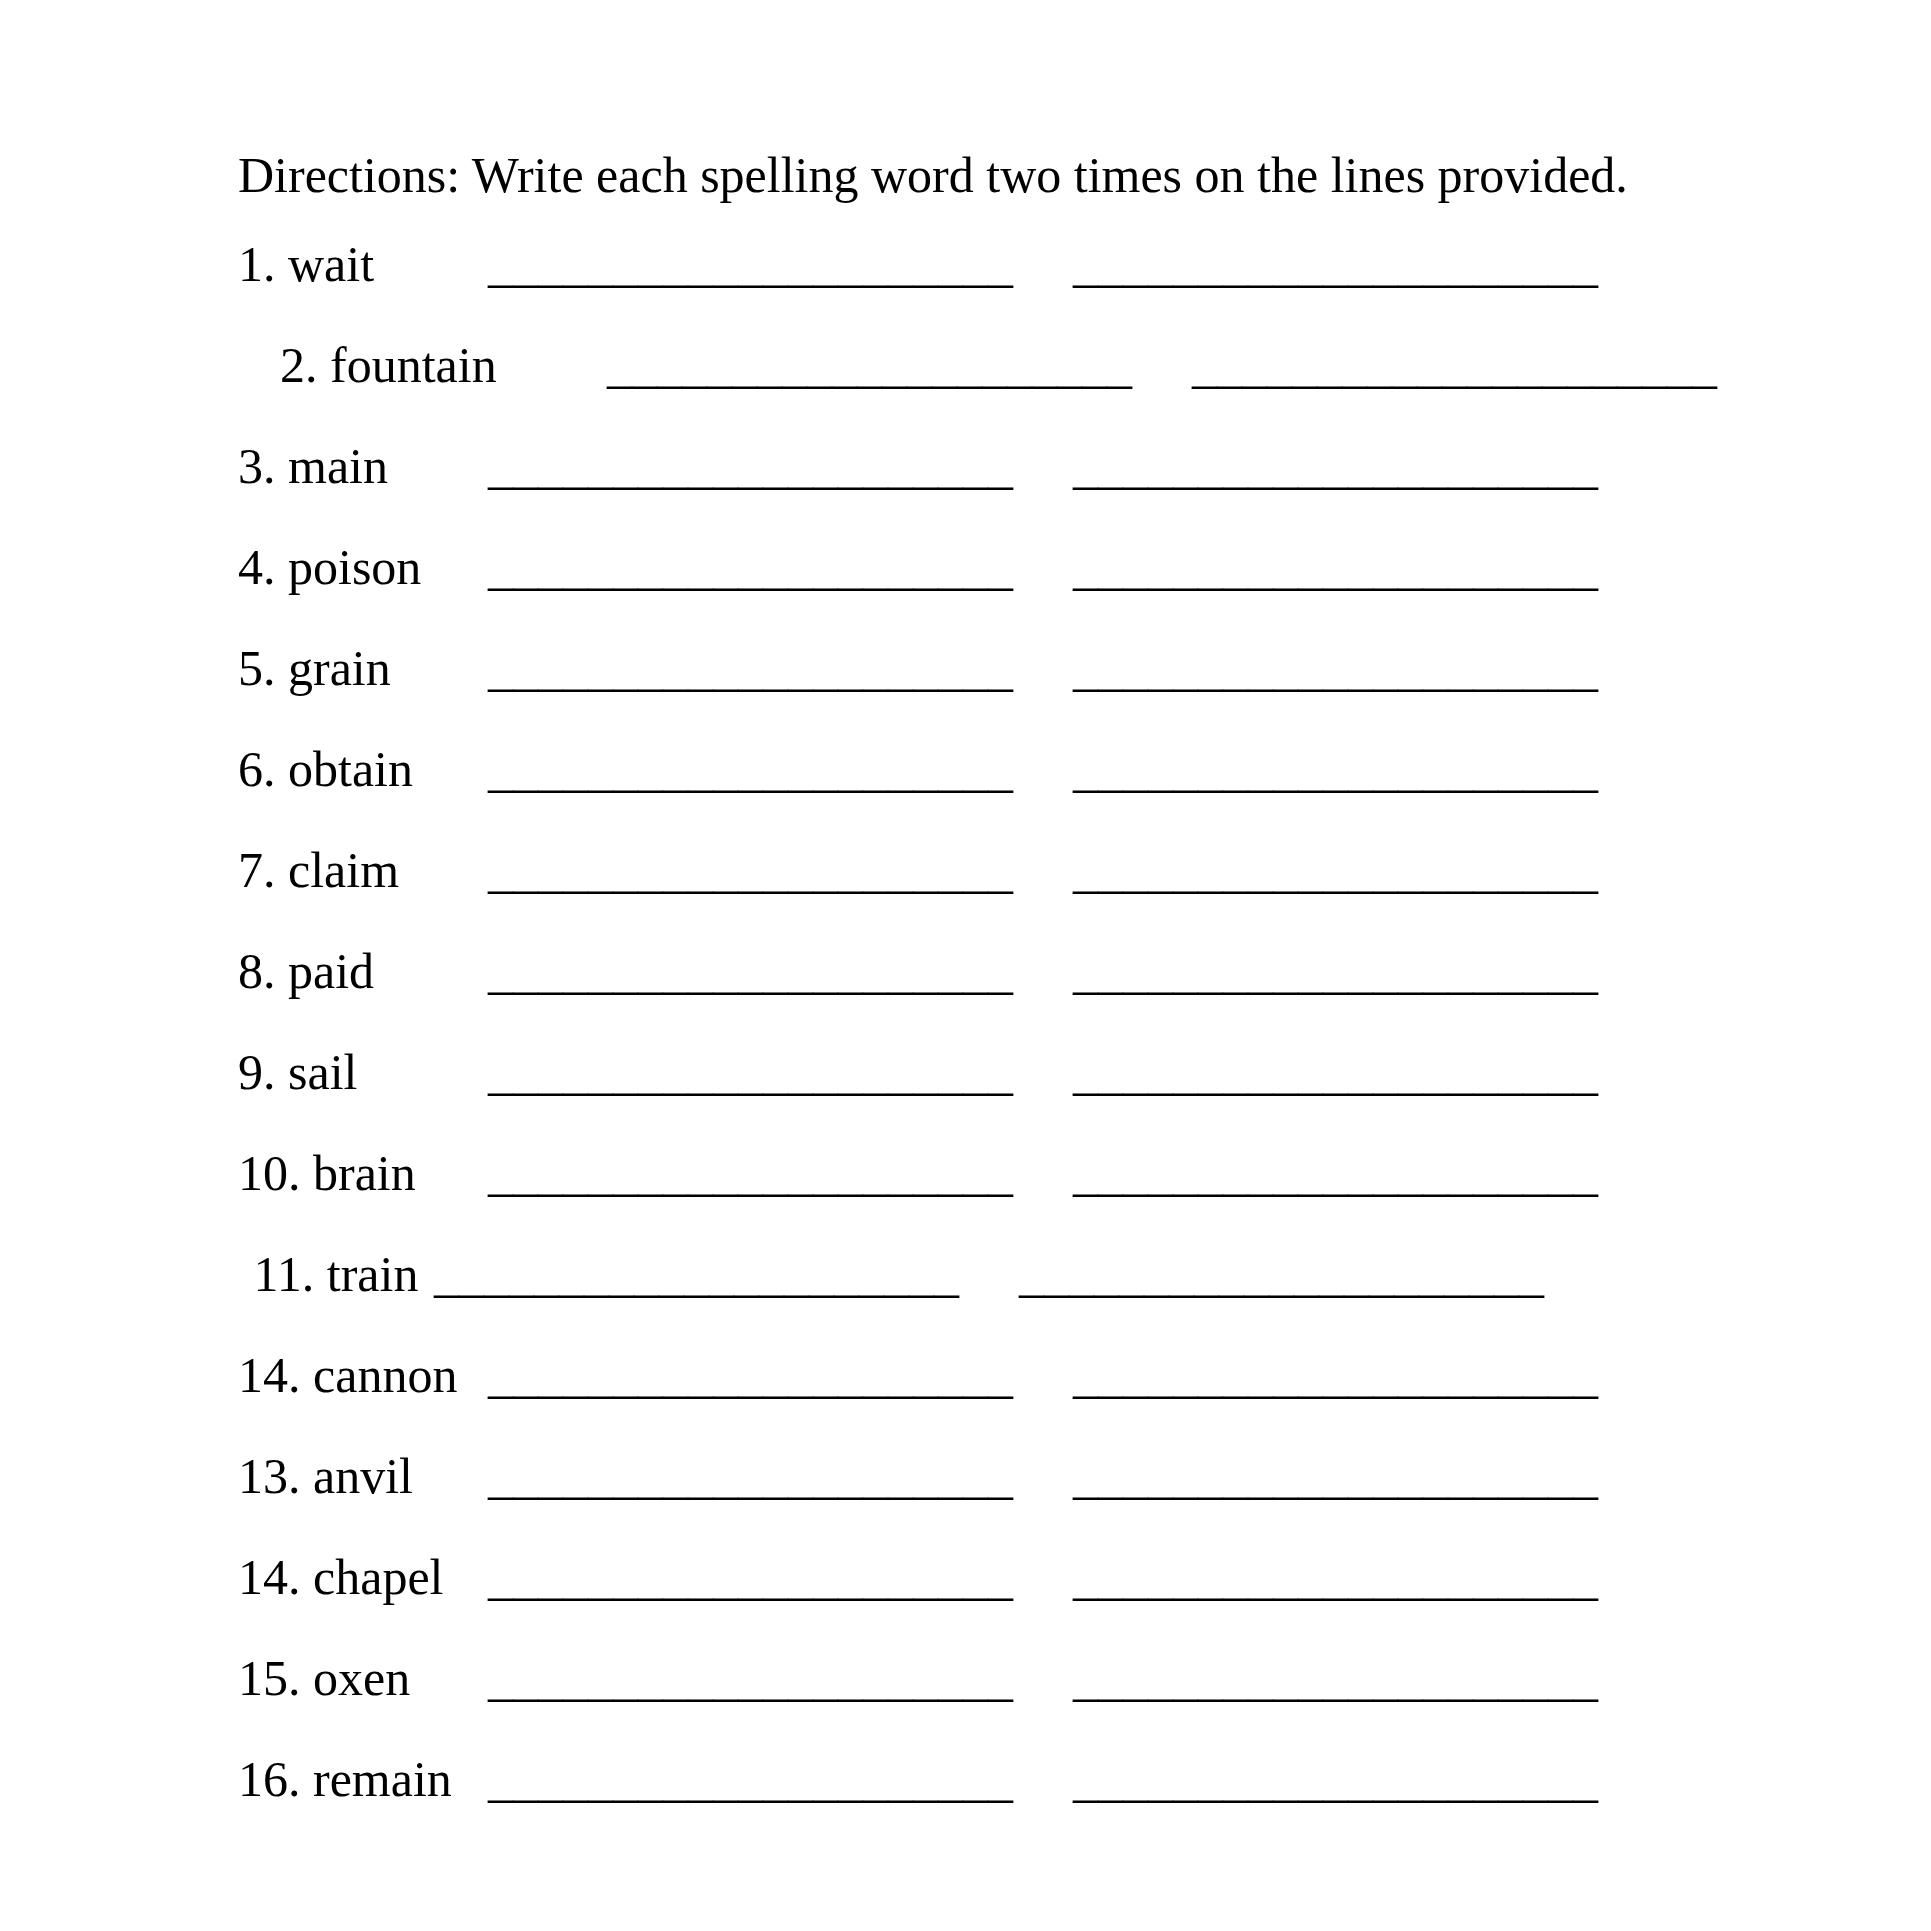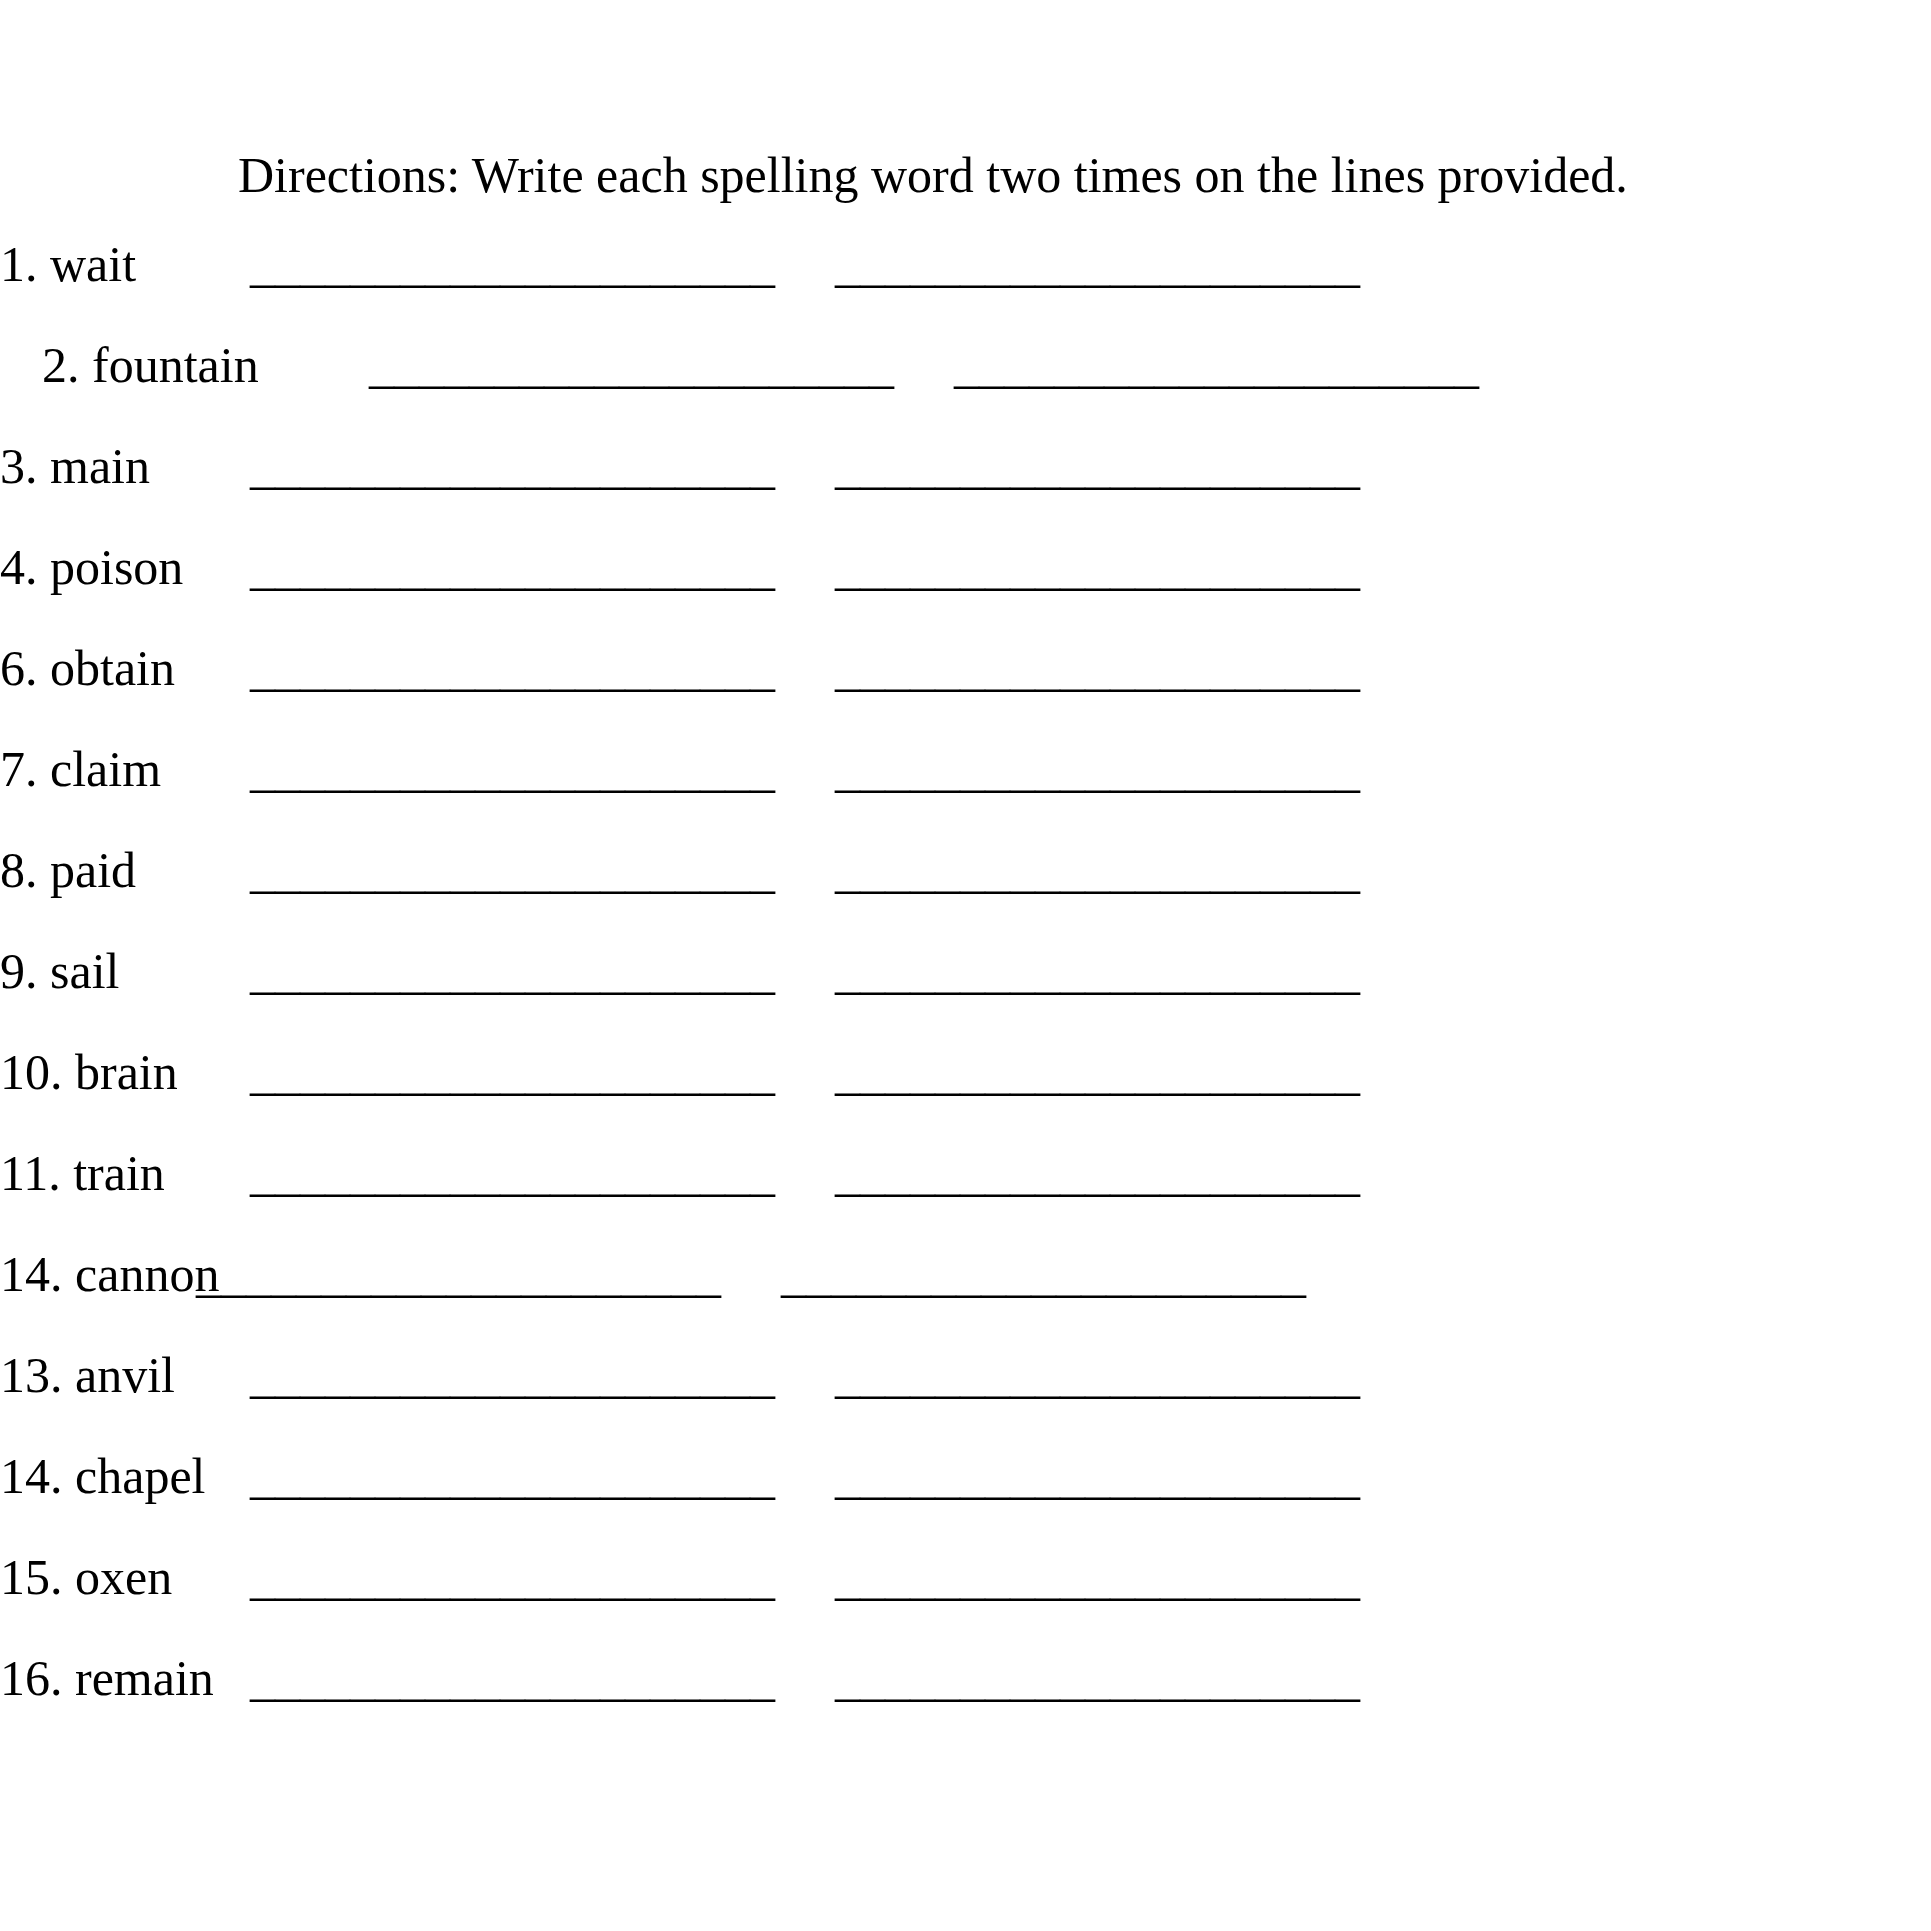--- a/index.html
+++ b/index.html
@@ -28,20 +28,21 @@
   .word-list {
     position: absolute;
     left: 0;
     top: 214px;
     width: 1931px;
   }
   .row {
     position: relative;
     height: 101px;
     line-height: 101px;
+    padding-left: 238px;
     font-size: 50px;
     white-space: nowrap;
   }
   .label {
     display: inline-block;
     width: 250px;
     white-space: nowrap;
   }
   
   .row:nth-child(2) .label { width: 327px; margin-left: 42px; }
@@ -59,20 +60,21 @@
 <body>
 
 <div class="sheet">
   <div class="directions">Directions: Write each spelling word two times on the lines provided.</div>
 
   <div class="word-list">
       <div class="row"><span class="label">1. wait</span><span class="blank">_____________________</span><span class="blank">_____________________</span></div>
       <div class="row"><span class="label">2. fountain</span><span class="blank">_____________________</span><span class="blank">_____________________</span></div>
       <div class="row"><span class="label">3. main</span><span class="blank">_____________________</span><span class="blank">_____________________</span></div>
       <div class="row"><span class="label">4. poison</span><span class="blank">_____________________</span><span class="blank">_____________________</span></div>
+      <div class="row"><span class="label">5. grain</span><span class="blank">_____________________</span><span class="blank">_____________________</span></div>
       <div class="row"><span class="label">6. obtain</span><span class="blank">_____________________</span><span class="blank">_____________________</span></div>
       <div class="row"><span class="label">7. claim</span><span class="blank">_____________________</span><span class="blank">_____________________</span></div>
       <div class="row"><span class="label">8. paid</span><span class="blank">_____________________</span><span class="blank">_____________________</span></div>
       <div class="row"><span class="label">9. sail</span><span class="blank">_____________________</span><span class="blank">_____________________</span></div>
       <div class="row"><span class="label">10. brain</span><span class="blank">_____________________</span><span class="blank">_____________________</span></div>
       <div class="row"><span class="label">11. train</span><span class="blank">_____________________</span><span class="blank">_____________________</span></div>
       <div class="row"><span class="label">14. cannon</span><span class="blank">_____________________</span><span class="blank">_____________________</span></div>
       <div class="row"><span class="label">13. anvil</span><span class="blank">_____________________</span><span class="blank">_____________________</span></div>
       <div class="row"><span class="label">14. chapel</span><span class="blank">_____________________</span><span class="blank">_____________________</span></div>
       <div class="row"><span class="label">15. oxen</span><span class="blank">_____________________</span><span class="blank">_____________________</span></div>

